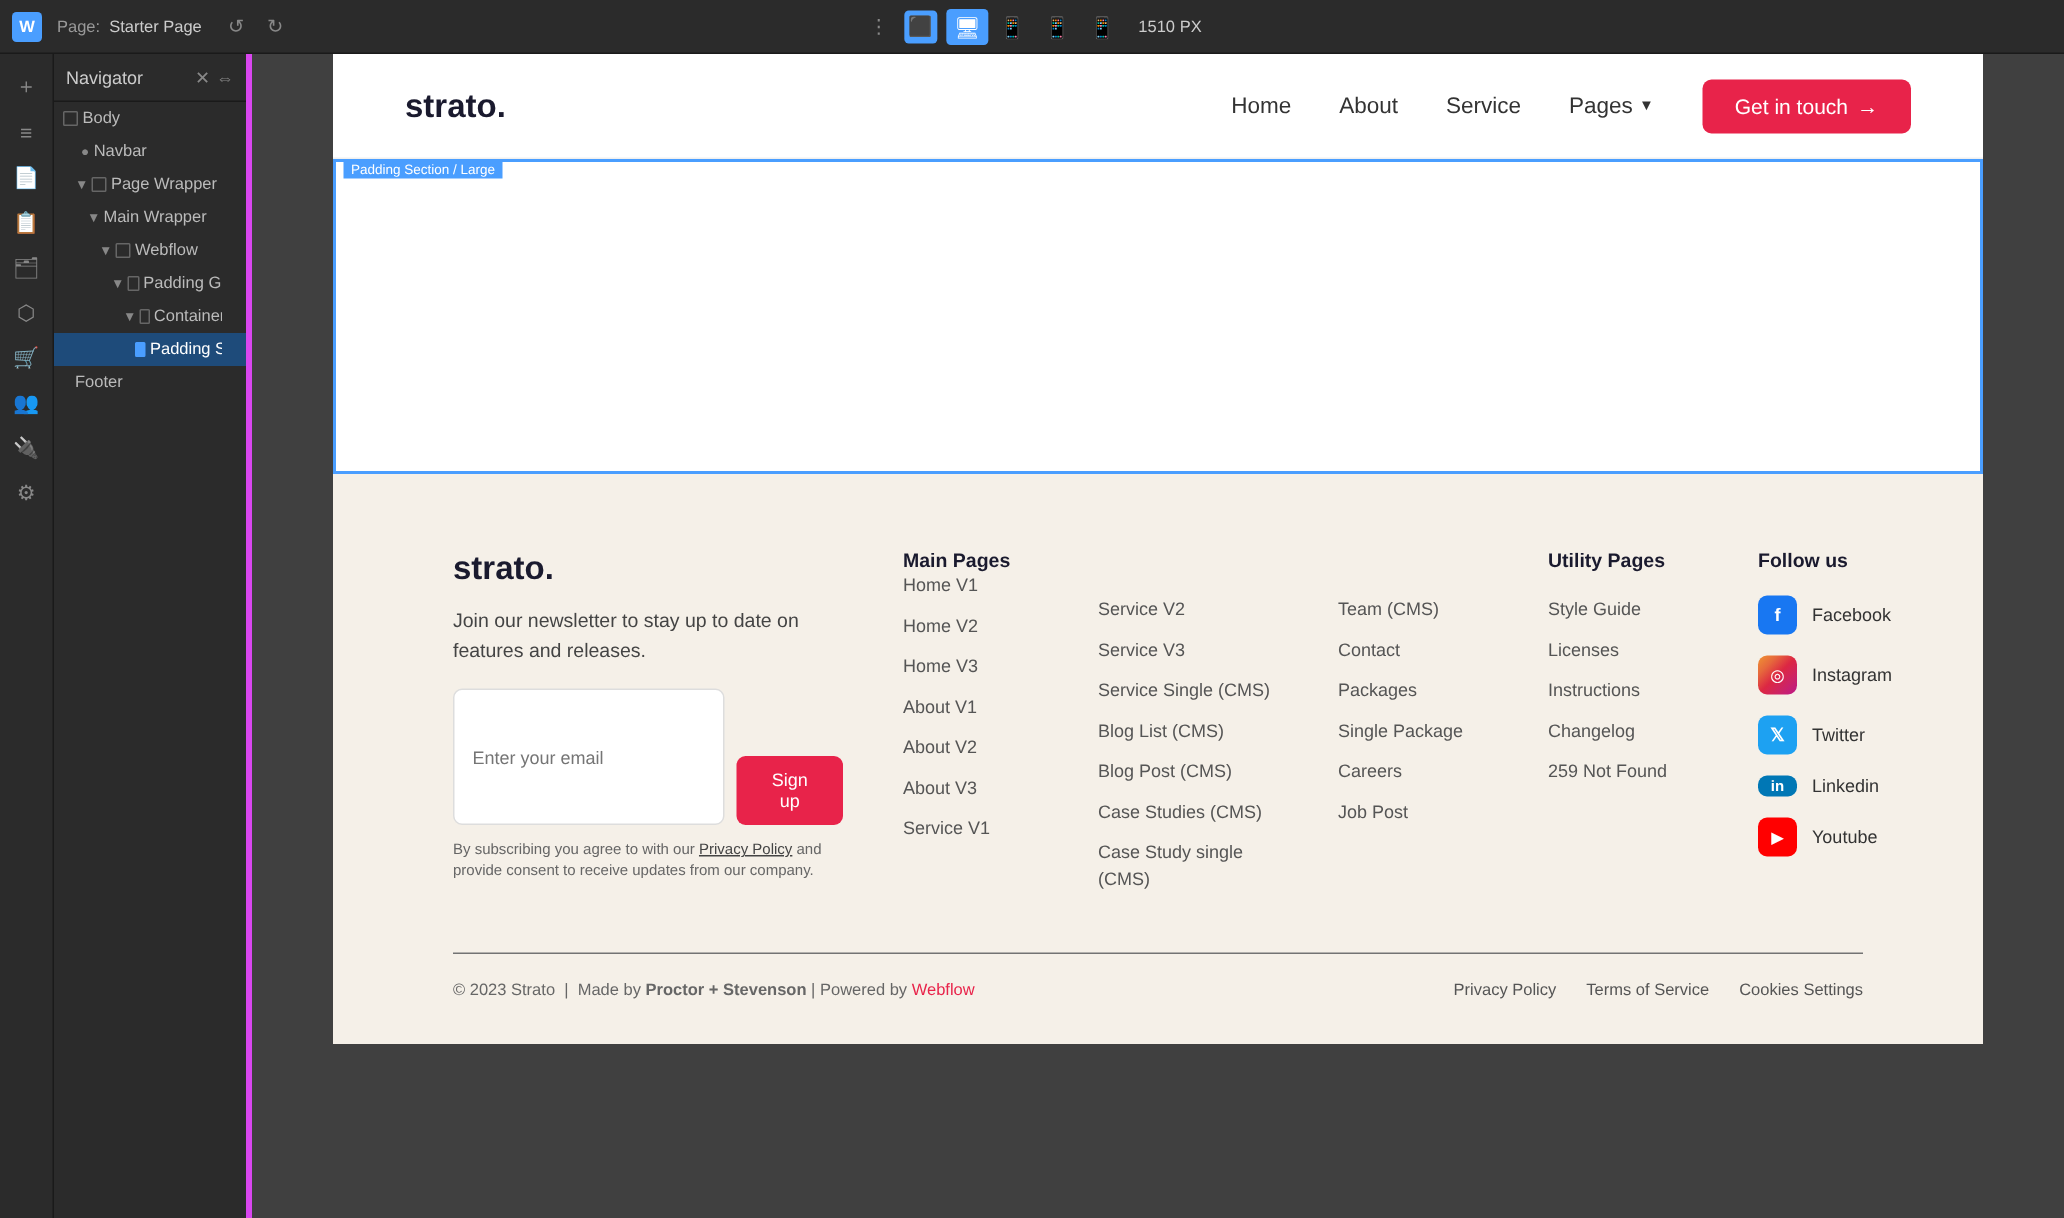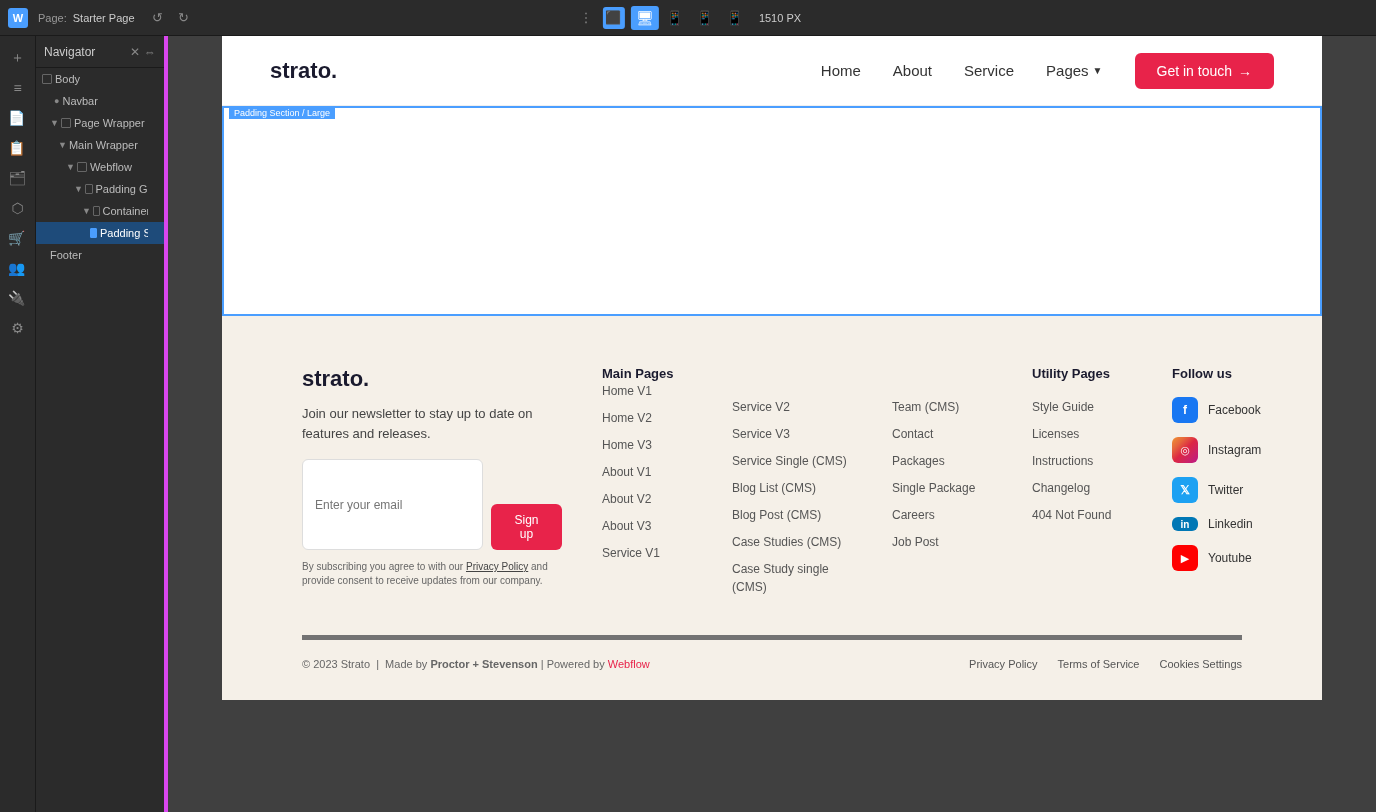--- a/index.html
+++ b/index.html
@@ -545,21 +545,21 @@
               </ul>
             </div>
 
             <div style="min-width:100px;">
               <h4 style="font-size:13px;font-weight:600;color:#1a1a2e;margin-bottom:16px;">Utility Pages</h4>
               <ul style="list-style:none;display:flex;flex-direction:column;gap:9px;">
                 <li><a style="color:#555;font-size:12px;text-decoration:none;">Style Guide</a></li>
                 <li><a style="color:#555;font-size:12px;text-decoration:none;">Licenses</a></li>
                 <li><a style="color:#555;font-size:12px;text-decoration:none;">Instructions</a></li>
                 <li><a style="color:#555;font-size:12px;text-decoration:none;">Changelog</a></li>
-                <li><a style="color:#555;font-size:12px;text-decoration:none;">404 Not Found</a></li>
+                <li><a style="color:#555;font-size:12px;text-decoration:none;">259 Not Found</a></li>
               </ul>
             </div>
 
             <div style="min-width:110px;">
               <h4 style="font-size:13px;font-weight:600;color:#1a1a2e;margin-bottom:16px;">Follow us</h4>
               <div class="footer-social">
 
                 <div class="social-item">
                   <div class="social-icon facebook" style="width:26px;height:26px;border-radius:6px;background:#1877f2;color:white;display:flex;align-items:center;justify-content:center;font-size:12px;font-weight:bold;">f</div>
                   <span class="social-label" style="color:#333;font-size:12px;">Facebook</span>
@@ -583,21 +583,21 @@
                 <div class="social-item">
                   <div class="social-icon youtube" style="width:26px;height:26px;border-radius:6px;background:#ff0000;color:white;display:flex;align-items:center;justify-content:center;font-size:11px;">▶</div>
                   <span class="social-label" style="color:#333;font-size:12px;">Youtube</span>
                 </div>
 
               </div>
             </div>
 
           </div>
 
-          <div style="border-top:5px solid #737373;padding-top:18px;display:flex;justify-content:space-between;align-items:center;">
+          <div style="border-top:1px solid #737373;padding-top:18px;display:flex;justify-content:space-between;align-items:center;">
             <span style="color:#666;font-size:11px;">
               © 2023 Strato &nbsp;|&nbsp; Made by <strong>Proctor + Stevenson</strong> | Powered by <a style="color:#e8234a;text-decoration:none;">Webflow</a>
             </span>
             <div style="display:flex;gap:20px;">
               <a style="color:#555;font-size:11px;text-decoration:none;">Privacy Policy</a>
               <a style="color:#555;font-size:11px;text-decoration:none;">Terms of Service</a>
               <a style="color:#555;font-size:11px;text-decoration:none;">Cookies Settings</a>
             </div>
           </div>
 

